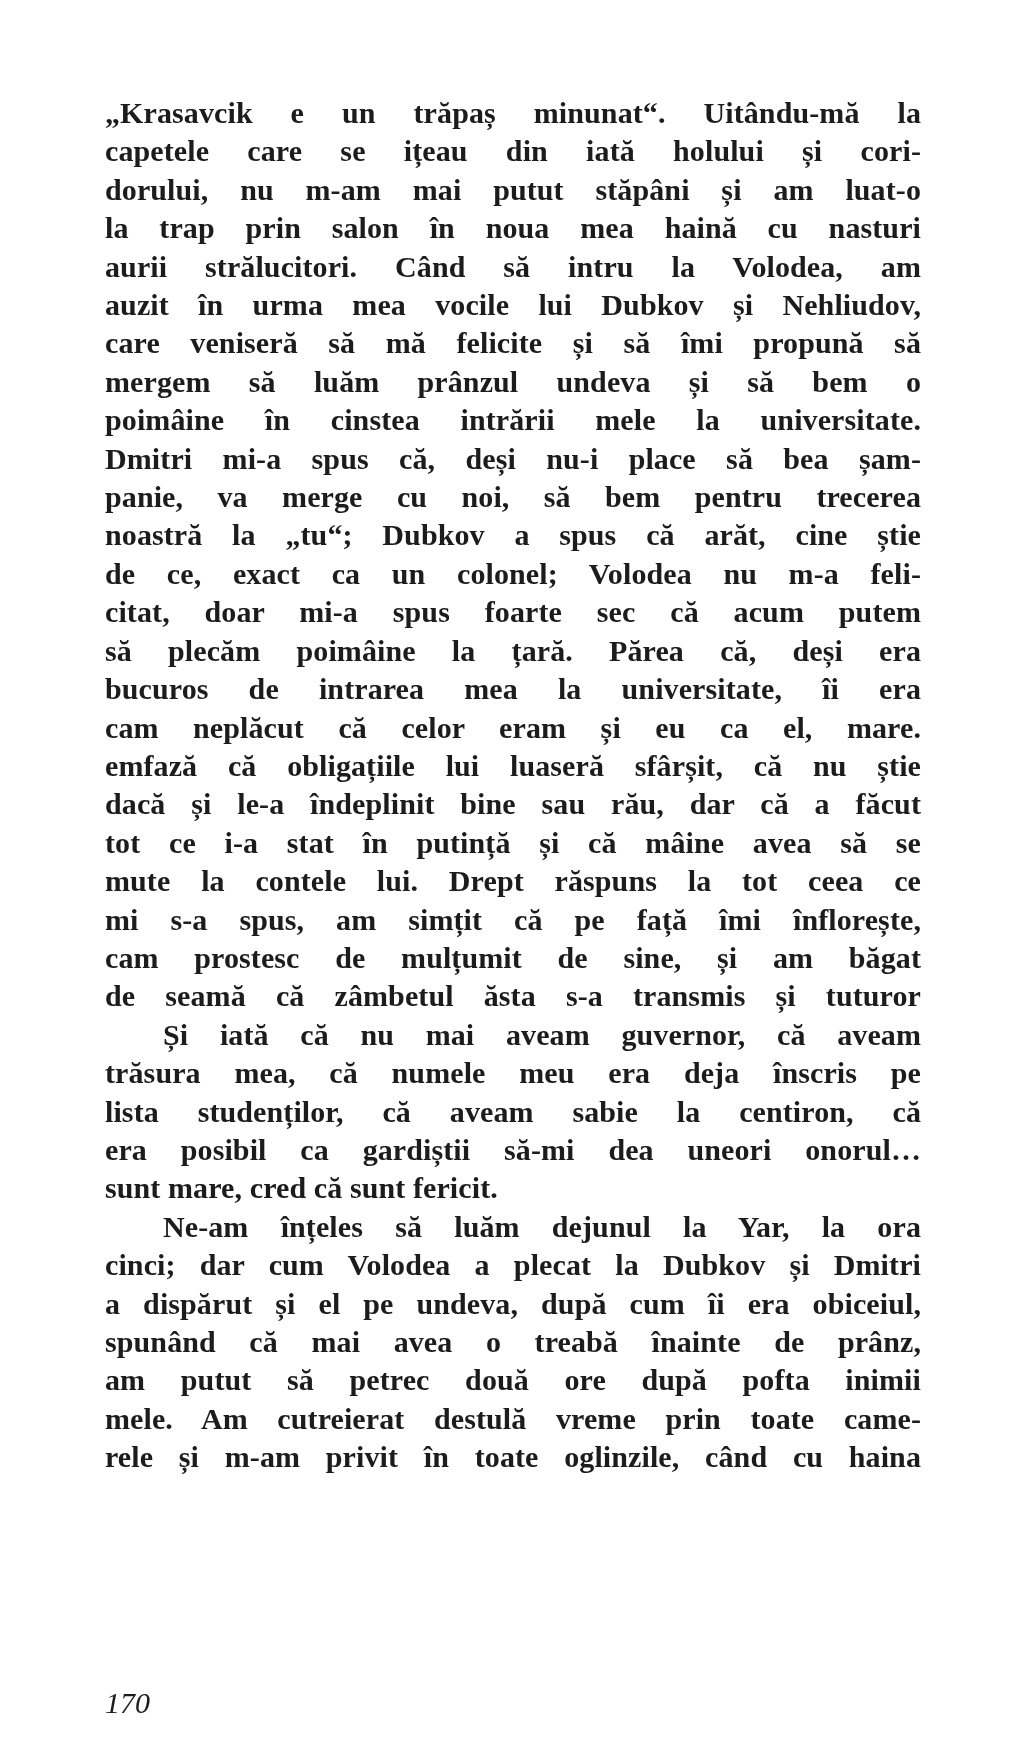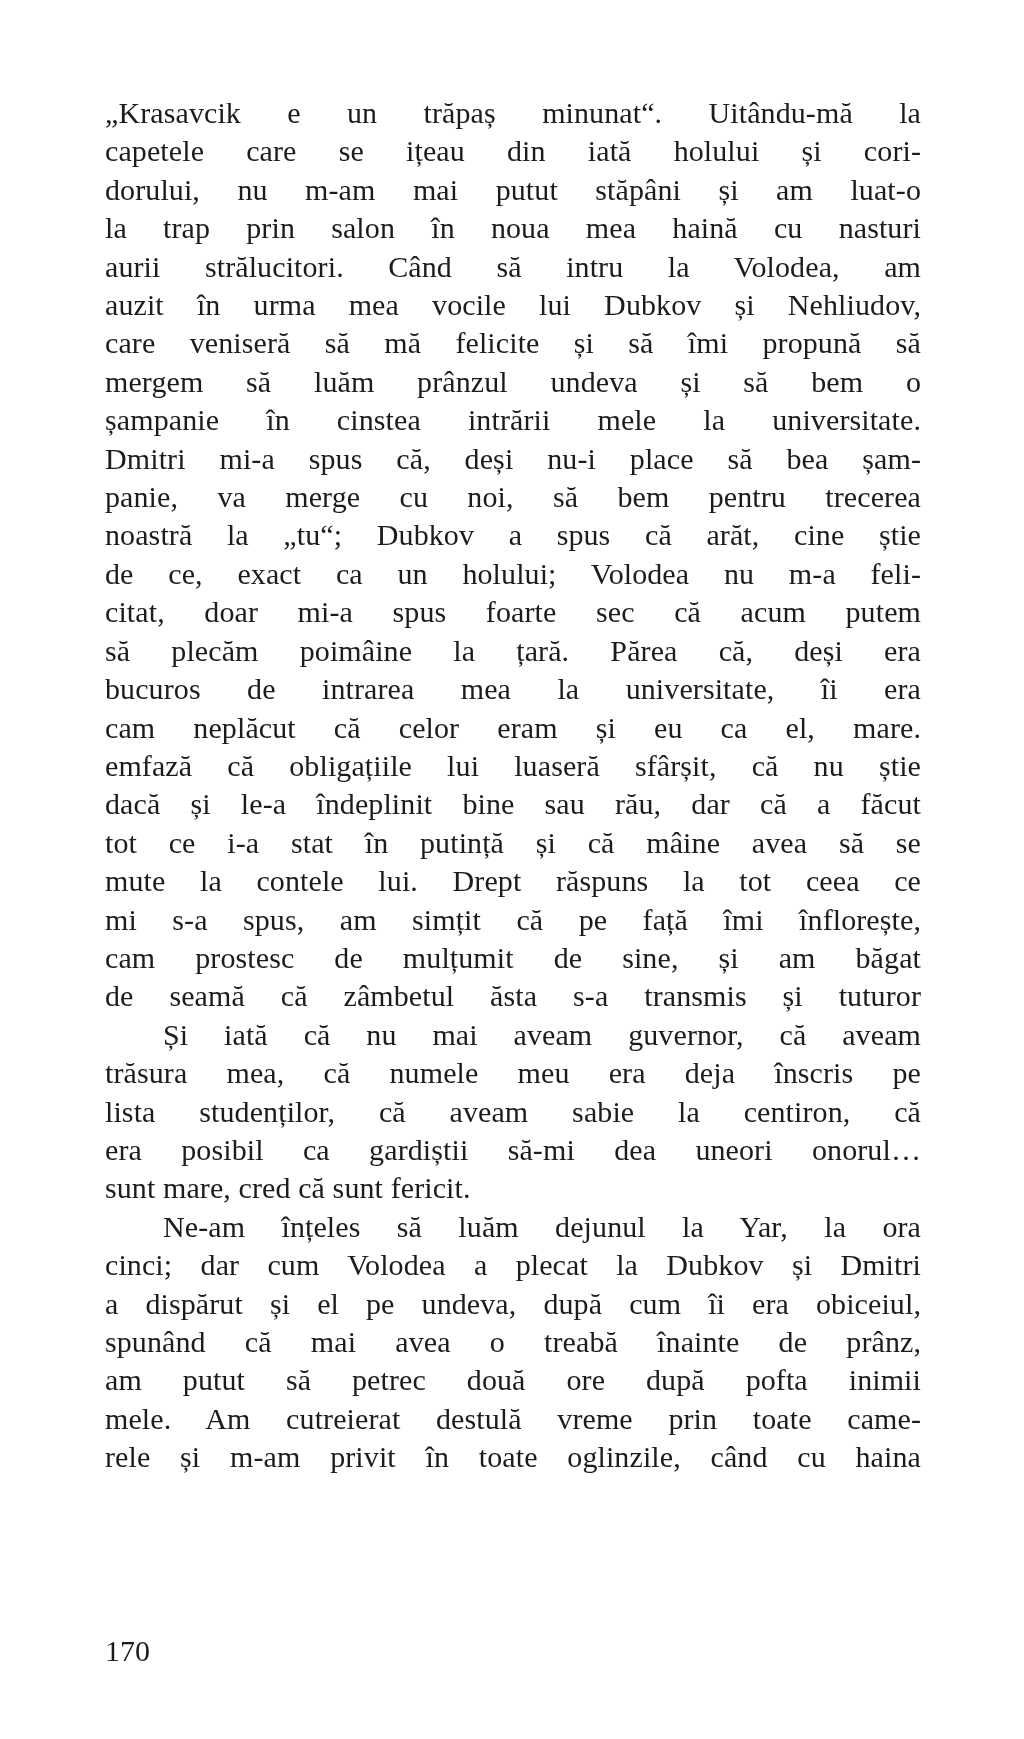--- a/index.html
+++ b/index.html
@@ -25,53 +25,55 @@
     top: 94px;
     width: 816px;
     font-size: 30px;
     line-height: 38.4px;
     letter-spacing: 0.1px;
   }
   .line {
     text-align: justify;
     text-align-last: justify;
     white-space: normal;
+    font-weight: bold;
   }
   .line.para-end {
     text-align-last: left;
   }
   .line.indent {
     text-indent: 58px;
   }
   .page-number {
     position: absolute;
     left: 105px;
-    top: 1632px;
+    top: 1684px;
     font-size: 30px;
     line-height: 38.4px;
+    font-style: italic;
   }
 </style>
 </head>
 <body style="background: rgb(255, 255, 255); color: rgb(28, 28, 28);">
 
 <div class="page">
   <div class="page-text">
       <div class="line">„Krasavcik e un trăpaș minunat“. Uitându-mă la</div>
       <div class="line">capetele care se ițeau din iată holului și cori-</div>
       <div class="line">dorului, nu m-am mai putut stăpâni și am luat-o</div>
       <div class="line">la trap prin salon în noua mea haină cu nasturi</div>
       <div class="line">aurii strălucitori. Când să intru la Volodea, am</div>
       <div class="line">auzit în urma mea vocile lui Dubkov și Nehliudov,</div>
       <div class="line">care veniseră să mă felicite și să îmi propună să</div>
       <div class="line">mergem să luăm prânzul undeva și să bem o</div>
-      <div class="line">șampanie în cinstea intrării mele la universitate.</div>
+      <div class="line">poimâine în cinstea intrării mele la universitate.</div>
       <div class="line">Dmitri mi-a spus că, deși nu-i place să bea șam-</div>
       <div class="line">panie, va merge cu noi, să bem pentru trecerea</div>
       <div class="line">noastră la „tu“; Dubkov a spus că arăt, cine știe</div>
-      <div class="line">de ce, exact ca un holului; Volodea nu m-a feli-</div>
+      <div class="line">de ce, exact ca un colonel; Volodea nu m-a feli-</div>
       <div class="line">citat, doar mi-a spus foarte sec că acum putem</div>
       <div class="line">să plecăm poimâine la țară. Părea că, deși era</div>
       <div class="line">bucuros de intrarea mea la universitate, îi era</div>
       <div class="line">cam neplăcut că celor eram și eu ca el, mare.</div>
       <div class="line">emfază că obligațiile lui luaseră sfârșit, că nu știe</div>
       <div class="line">dacă și le-a îndeplinit bine sau rău, dar că a făcut</div>
       <div class="line">tot ce i-a stat în putință și că mâine avea să se</div>
       <div class="line">mute la contele lui. Drept răspuns la tot ceea ce</div>
       <div class="line">mi s-a spus, am simțit că pe față îmi înflorește,</div>
       <div class="line">cam prostesc de mulțumit de sine, și am băgat</div>

